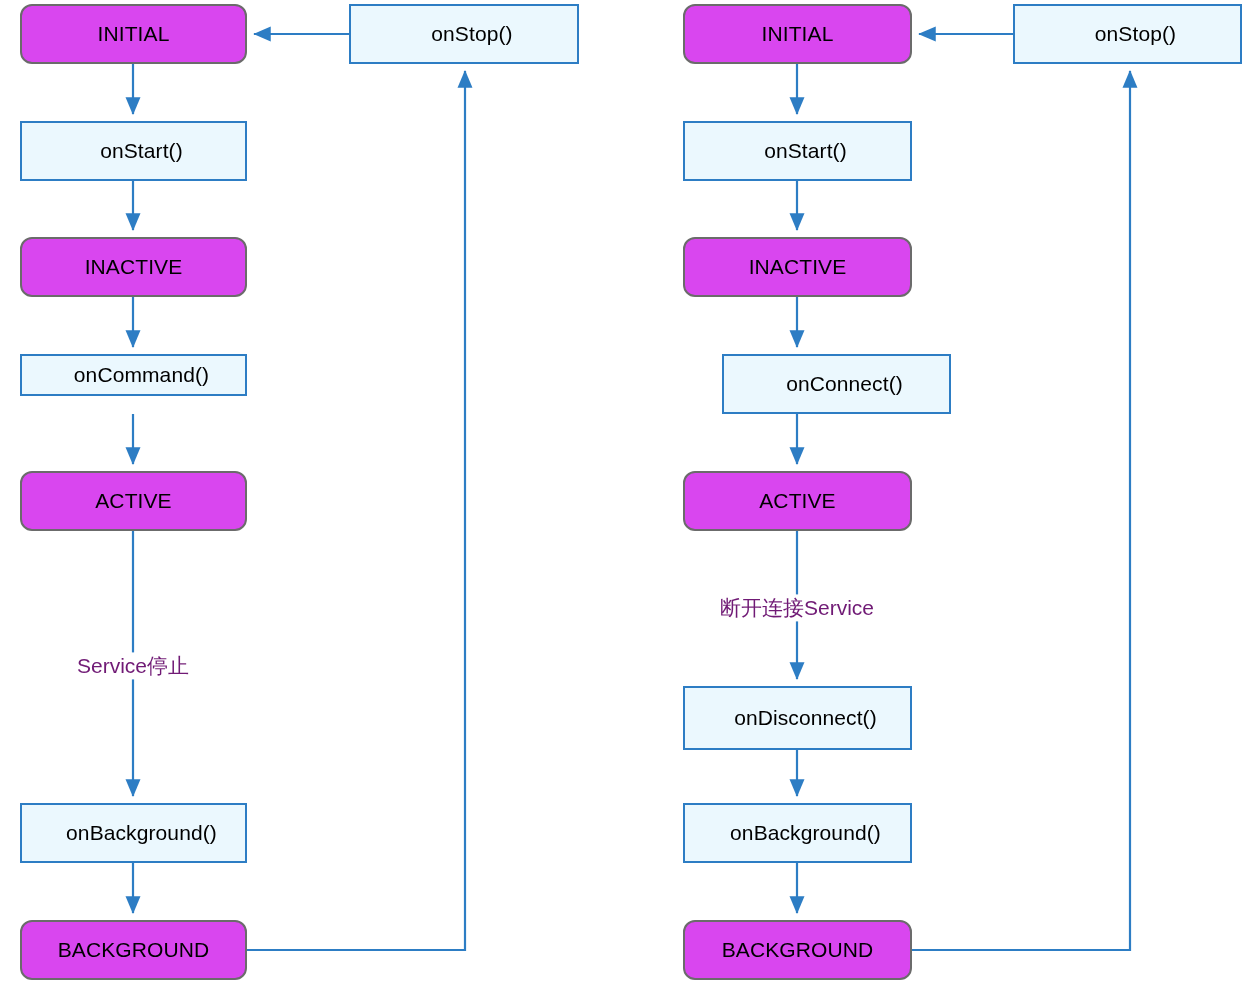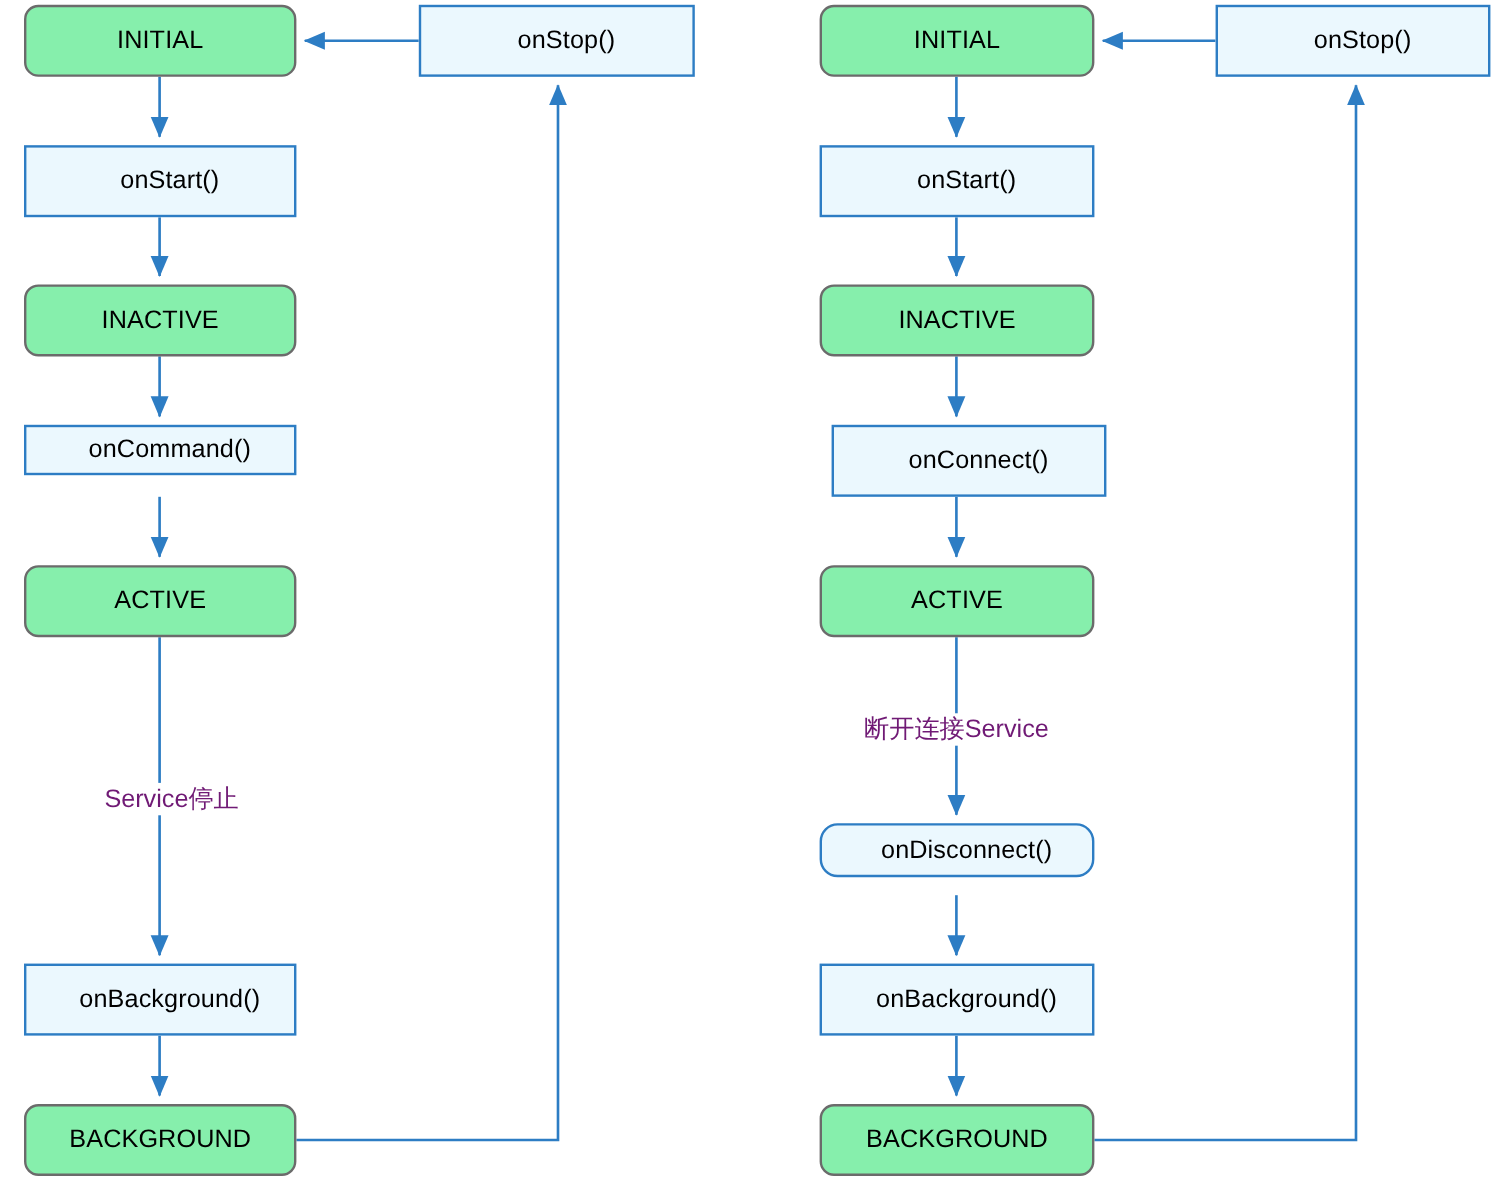--- a/index.html
+++ b/index.html
@@ -33,21 +33,21 @@
     display: flex;
     align-items: center;
     justify-content: center;
     text-align: center;
     font-size: 21px;
     line-height: 1.2;
     letter-spacing: 0.1px;
     white-space: nowrap;
   }
   .node.state {
-    background: #86efac;
+    background: #d946ef;
     border: 2px solid #6b6b6b;
     border-radius: 12px;
   }
   .node.callback {
     background: #ebf8fe;
     border: 2px solid #2d7dc4;
     border-radius: 0;
     padding-left: 16px;
   }
   .edge-label {
@@ -120,45 +120,45 @@
   </div>
 
   <div class="node state" style="left:20px; top:920px; width:227px; height:60px;">
     <span>BACKGROUND</span>
   </div>
 
   <div class="node callback" style="left:349px; top:4px; width:230px; height:60px;">
     <span>onStop()</span>
   </div>
 
-  <div class="edge-label" style="left:143px; top:666px; transform:translate(-50%,-50%);text-align:center;">
+  <div class="edge-label" style="left:133px; top:666px; transform:translate(-50%,-50%);text-align:center;">
     <span>Service停止</span>
   </div>
 
   <div class="node state" style="left:683px; top:4px; width:229px; height:60px;">
     <span>INITIAL</span>
   </div>
 
   <div class="node callback" style="left:683px; top:121px; width:229px; height:60px;">
     <span>onStart()</span>
   </div>
 
   <div class="node state" style="left:683px; top:237px; width:229px; height:60px;">
     <span>INACTIVE</span>
   </div>
 
-  <div class="node callback" style="left:693px; top:354px; width:229px; height:60px;">
+  <div class="node callback" style="left:722px; top:354px; width:229px; height:60px;">
     <span>onConnect()</span>
   </div>
 
   <div class="node state" style="left:683px; top:471px; width:229px; height:60px;">
     <span>ACTIVE</span>
   </div>
 
-  <div class="node callback" style="left:683px; top:686px; width:229px; height:45px;border-radius:15px;">
+  <div class="node callback" style="left:683px; top:686px; width:229px; height:64px;">
     <span>onDisconnect()</span>
   </div>
 
   <div class="node callback" style="left:683px; top:803px; width:229px; height:60px;">
     <span>onBackground()</span>
   </div>
 
   <div class="node state" style="left:683px; top:920px; width:229px; height:60px;">
     <span>BACKGROUND</span>
   </div>

